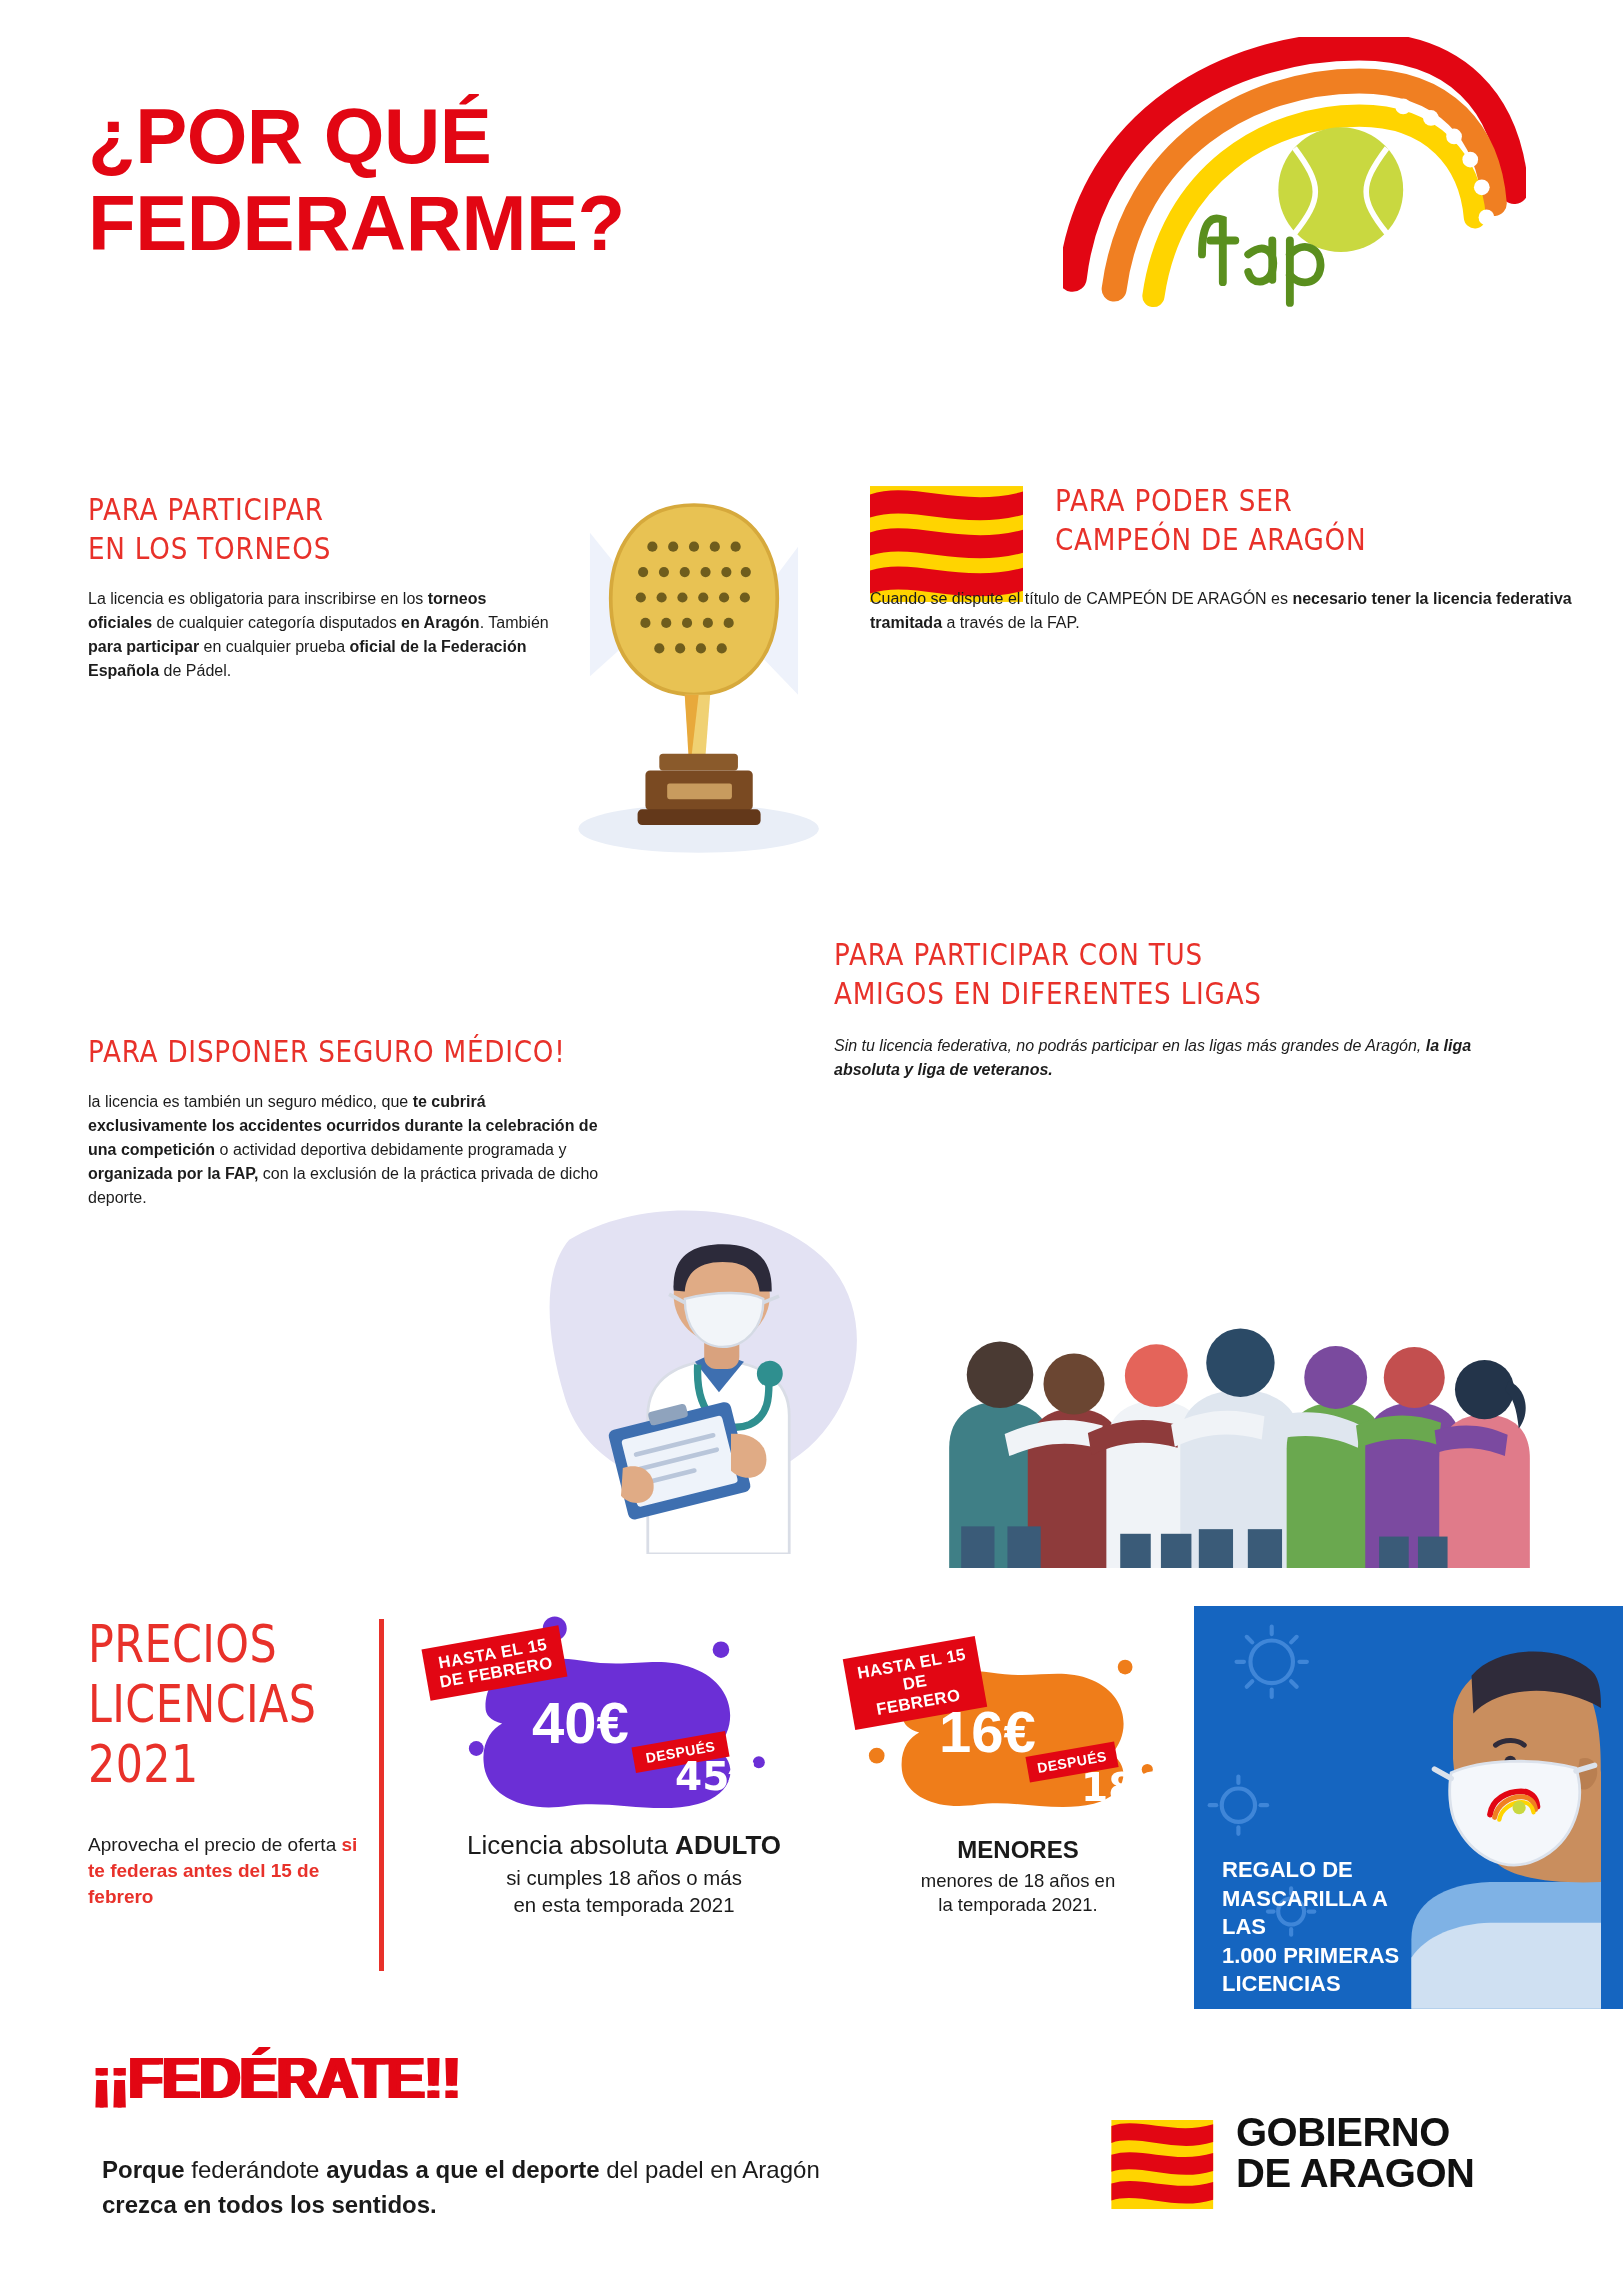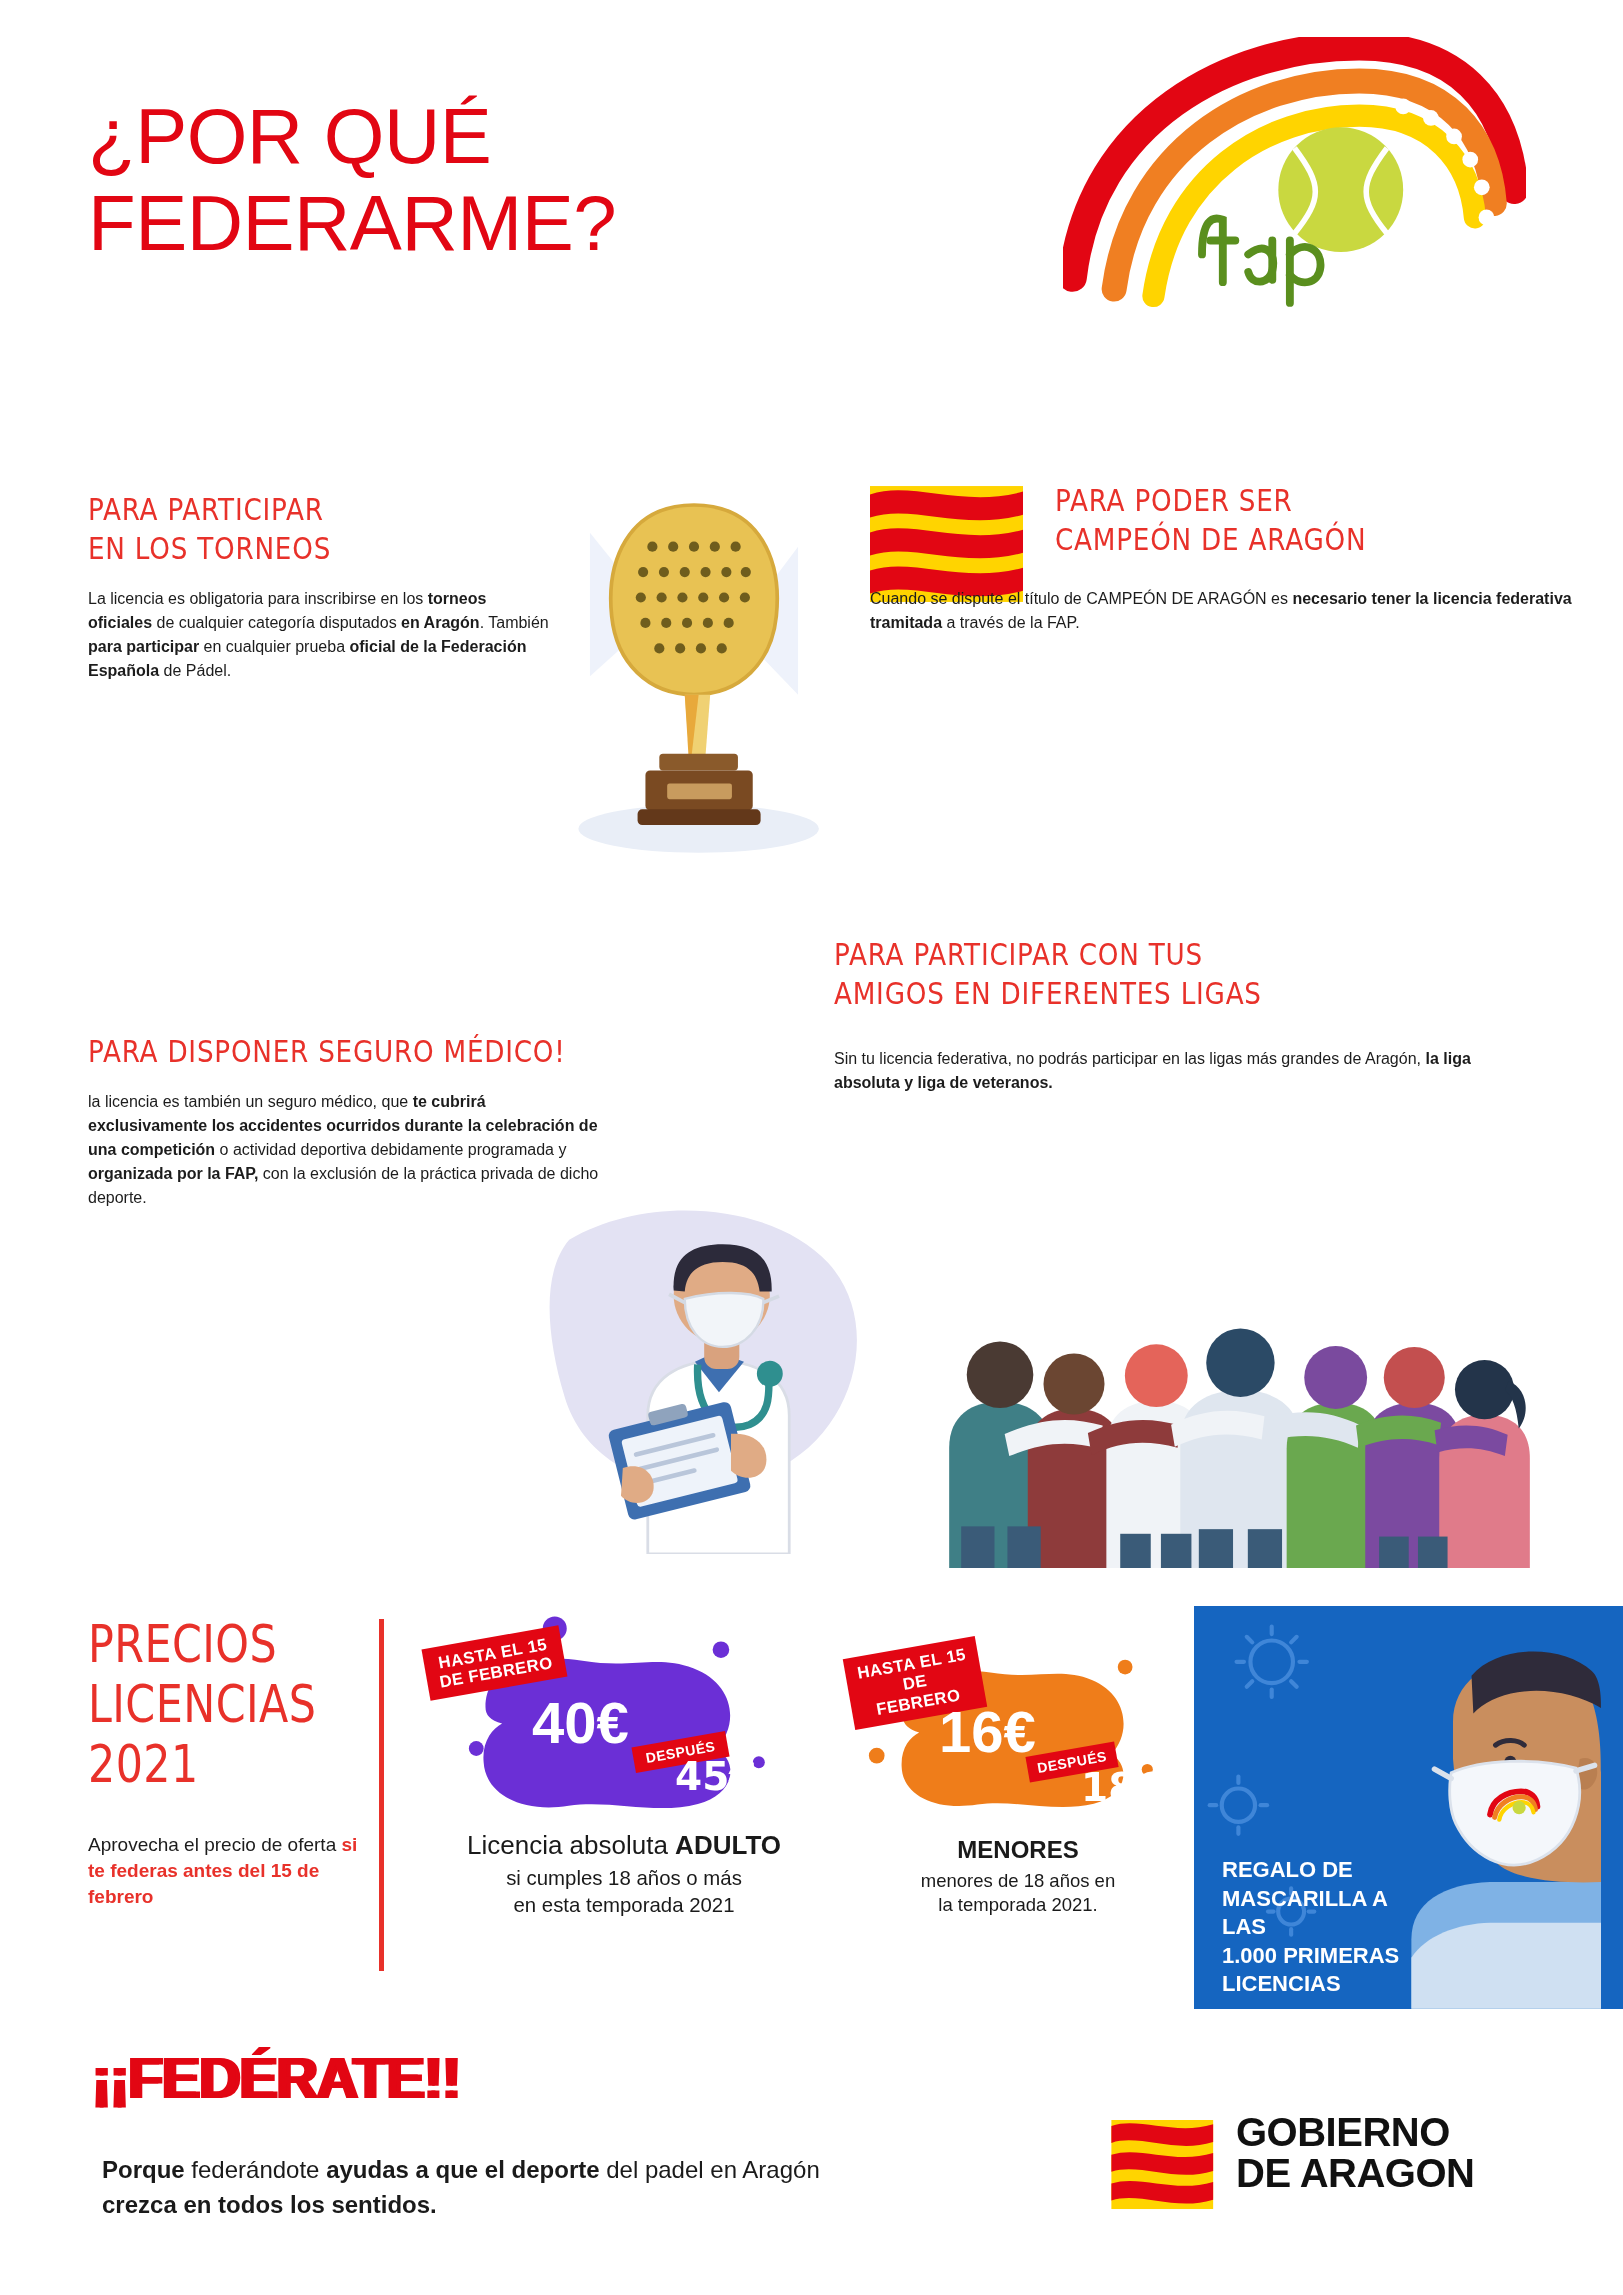--- a/index.html
+++ b/index.html
@@ -14,21 +14,21 @@
     overflow: hidden;
   }
   .page { position: relative; width: 1623px; height: 2295px; }
 
   
   .title {
     position: absolute;
     left: 88px; top: 93px;
     width: 972px;
     color: #e20613;
-    font-weight: normal;
+    font-weight: bold;
     font-size: 78px;
     line-height: 1.12;
     letter-spacing: -0.5px;
   }
   .title .l2 { display:block; }
 
   
   .logo {
     position: absolute;
     right: 97px; top: 37px;
@@ -65,21 +65,21 @@
   #block-campeon .sec-head { width:787px; }
   #block-campeon .body-txt { margin-top: 28px; width: 703px; }
   #aragon-flag { position:absolute; left:870px; top:486px; width:153px; height:116px; }
   #block-campeon .head-wrap { margin-left: 185px; }
 
   #block-seguro { position:absolute; left:88px; top:1032px; width:694px; }
   #block-seguro .body-txt { margin-top: 19.4px; width: 518px; }
   #doctor { position:absolute; left:532px; top:1175px; width:361px; height:379px; }
 
   #block-ligas { position:absolute; left:834px; top:935px; width:722px; }
-  #block-ligas .body-txt { margin-top: 34px; width: 703px; }
+  #block-ligas .body-txt { margin-top: 21px; width: 703px; font-style: italic; }
   #friends { position:absolute; left:921px; top:1249px; width:625px; height:319px; }
 
   
   #prices-title {
     position:absolute; left:88px; top:1615px; width:324px;
     color:#e8312a; font-size:51px; line-height:1.18; letter-spacing:0.5px;
     font-family:"DejaVu Sans", sans-serif;
     transform: scaleX(0.84); transform-origin:left top;
   }
   #prices-sub {

